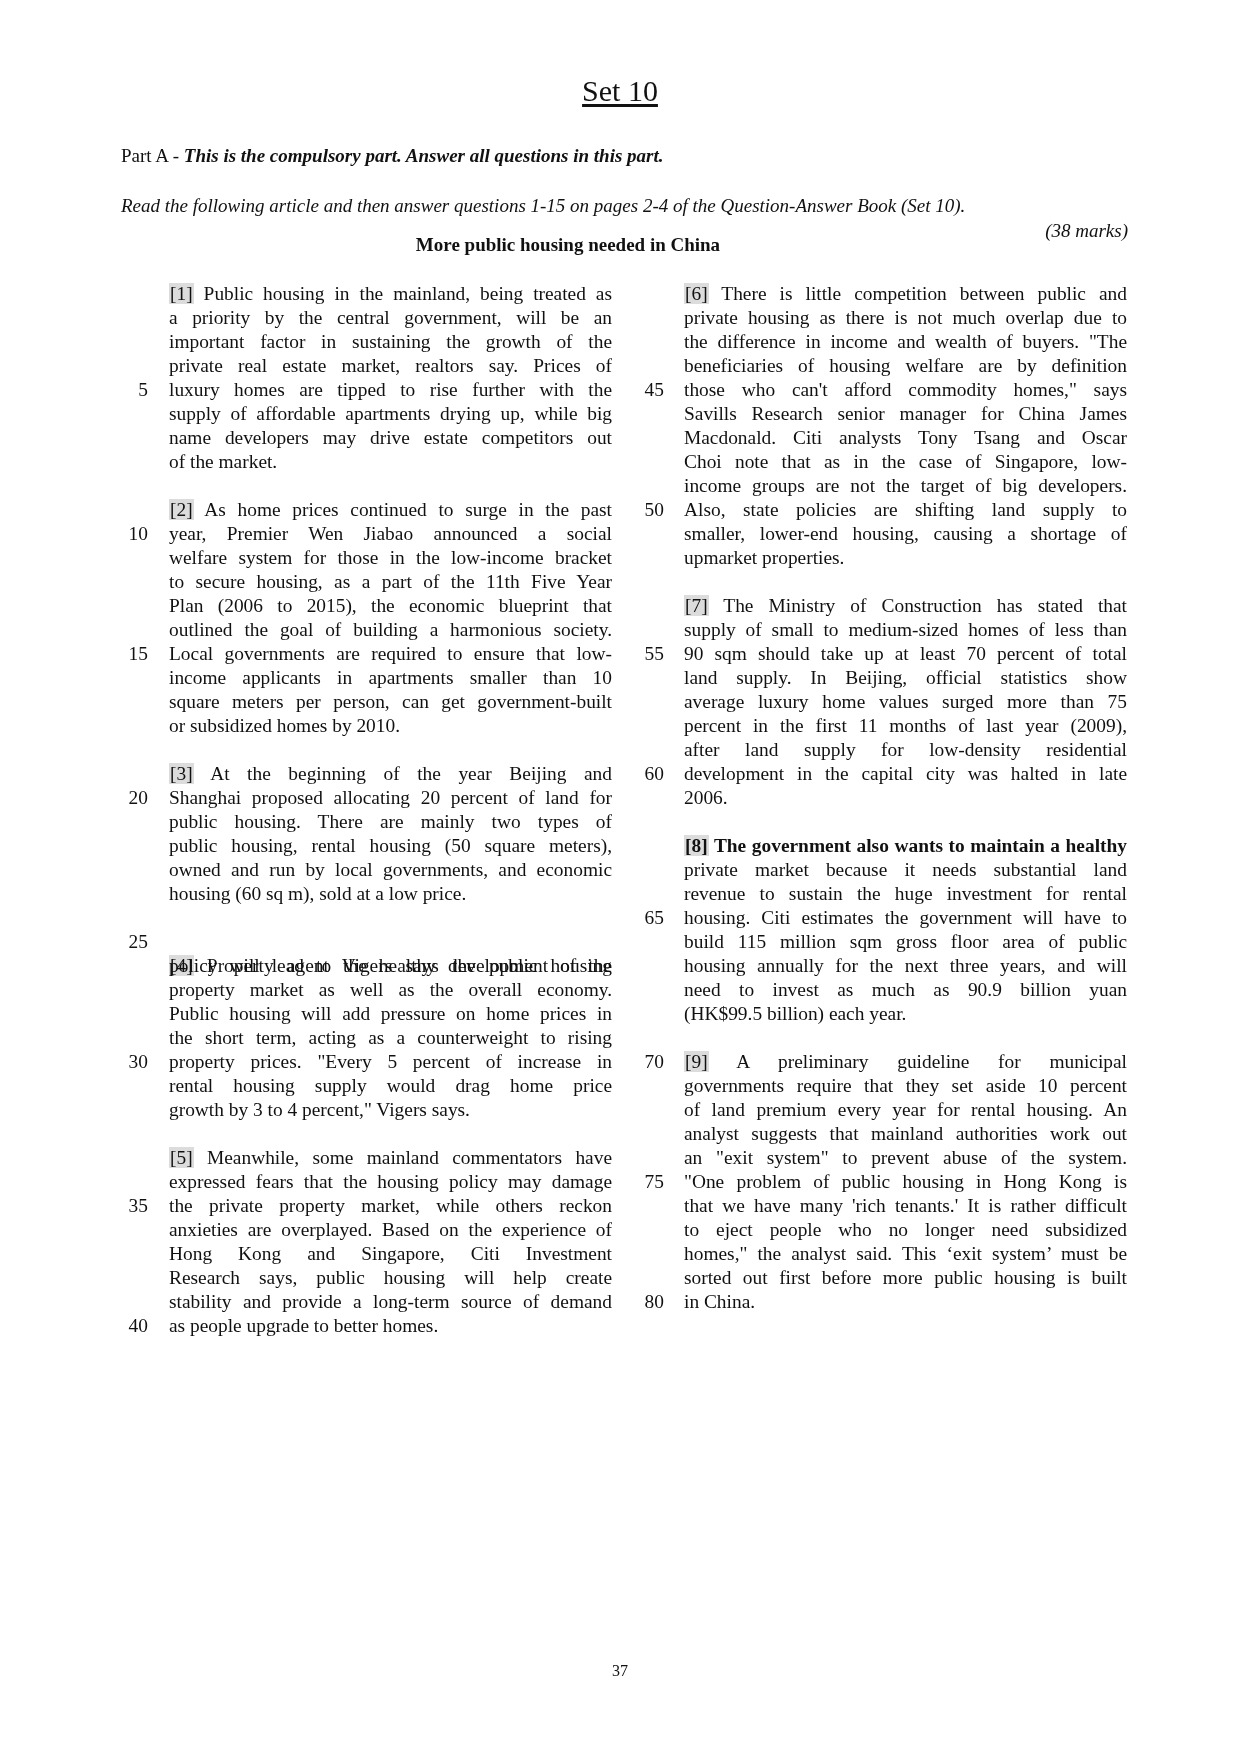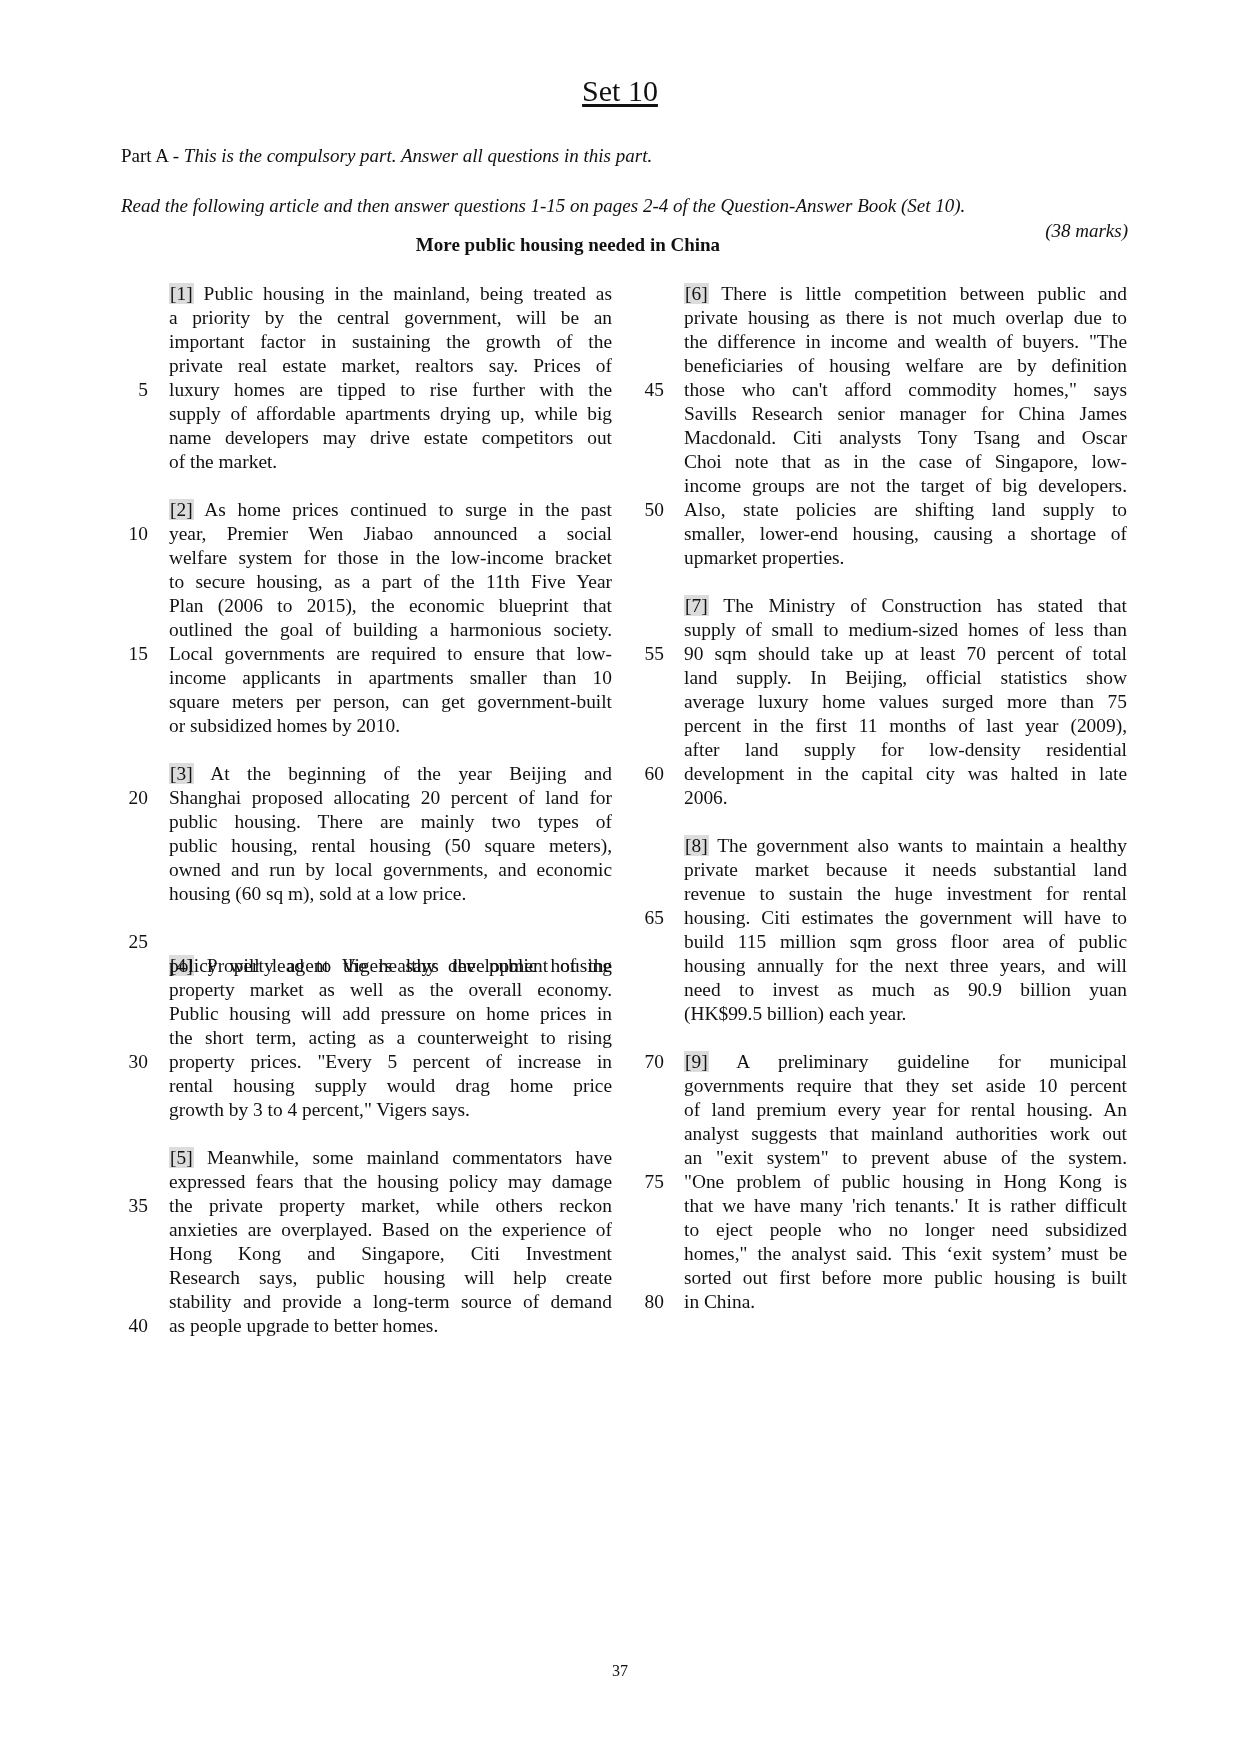--- a/index.html
+++ b/index.html
@@ -2,21 +2,21 @@
 <html><head>
 <meta charset="utf-8">
 <style>
   html, body { margin: 0; padding: 0; background: #ffffff; }
   body { width: 1240px; height: 1755px; position: relative; overflow: hidden;
          font-family: "Liberation Serif", "DejaVu Serif", serif; color: #111; }
   .set-title { position: absolute; left: 0; width: 1240px; top: 74px; text-align: center;
                font-size: 30px; text-decoration: underline; text-underline-offset: 3px; }
   .part-a { position: absolute; left: 121px; top: 145px; font-size: 19px; }
   .part-a b { font-weight: normal; }
-  .part-a i { font-weight: normal; font-style: italic; }
+  .part-a i { font-weight: bold; font-style: italic; }
   .instruction { position: absolute; left: 121px; top: 195px; font-size: 19px; font-style: italic; }
   .marks { position: absolute; right: 112px; top: 220px; font-size: 19px; font-style: italic; }
   .article-title { position: absolute; left: 0; width: 1136px; top: 234px; text-align: center;
                    font-size: 19px; font-weight: bold; }
   .col { position: absolute; }
   .col-left { left: 169px; width: 443px; }
   .col-right { left: 684px; width: 443px; }
   .line { position: absolute; left: 0; width: 100%; height: 24px; font-size: 19.4px; line-height: 24px;
           text-align: justify; text-align-last: justify; white-space: nowrap; }
   .line.last { text-align-last: left; }
@@ -236,21 +236,21 @@
         <span class="t"><span>after land supply for low-density residential</span></span>
       </div>
       <div class="line" style="top: 480px;">
         <span class="t"><span>development in the capital city was halted in late</span></span>
       </div>
       <div class="line last" style="top: 504px;">
         <span class="t"><span>2006.</span></span>
       </div>
     </div>
     <div>
-      <div class="line" style="top: 552px;">
+      <div class="line" style="top: 552px; font-weight: bold;">
         <span class="t"><span class="pnum">[8]</span> <span>The government also wants to maintain a healthy</span></span>
       </div>
       <div class="line" style="top: 576px;">
         <span class="t"><span>private market because it needs substantial land</span></span>
       </div>
       <div class="line" style="top: 600px;">
         <span class="t"><span>revenue to sustain the huge investment for rental</span></span>
       </div>
       <div class="line" style="top: 624px;">
         <span class="t"><span>housing. Citi estimates the government will have to</span></span>

